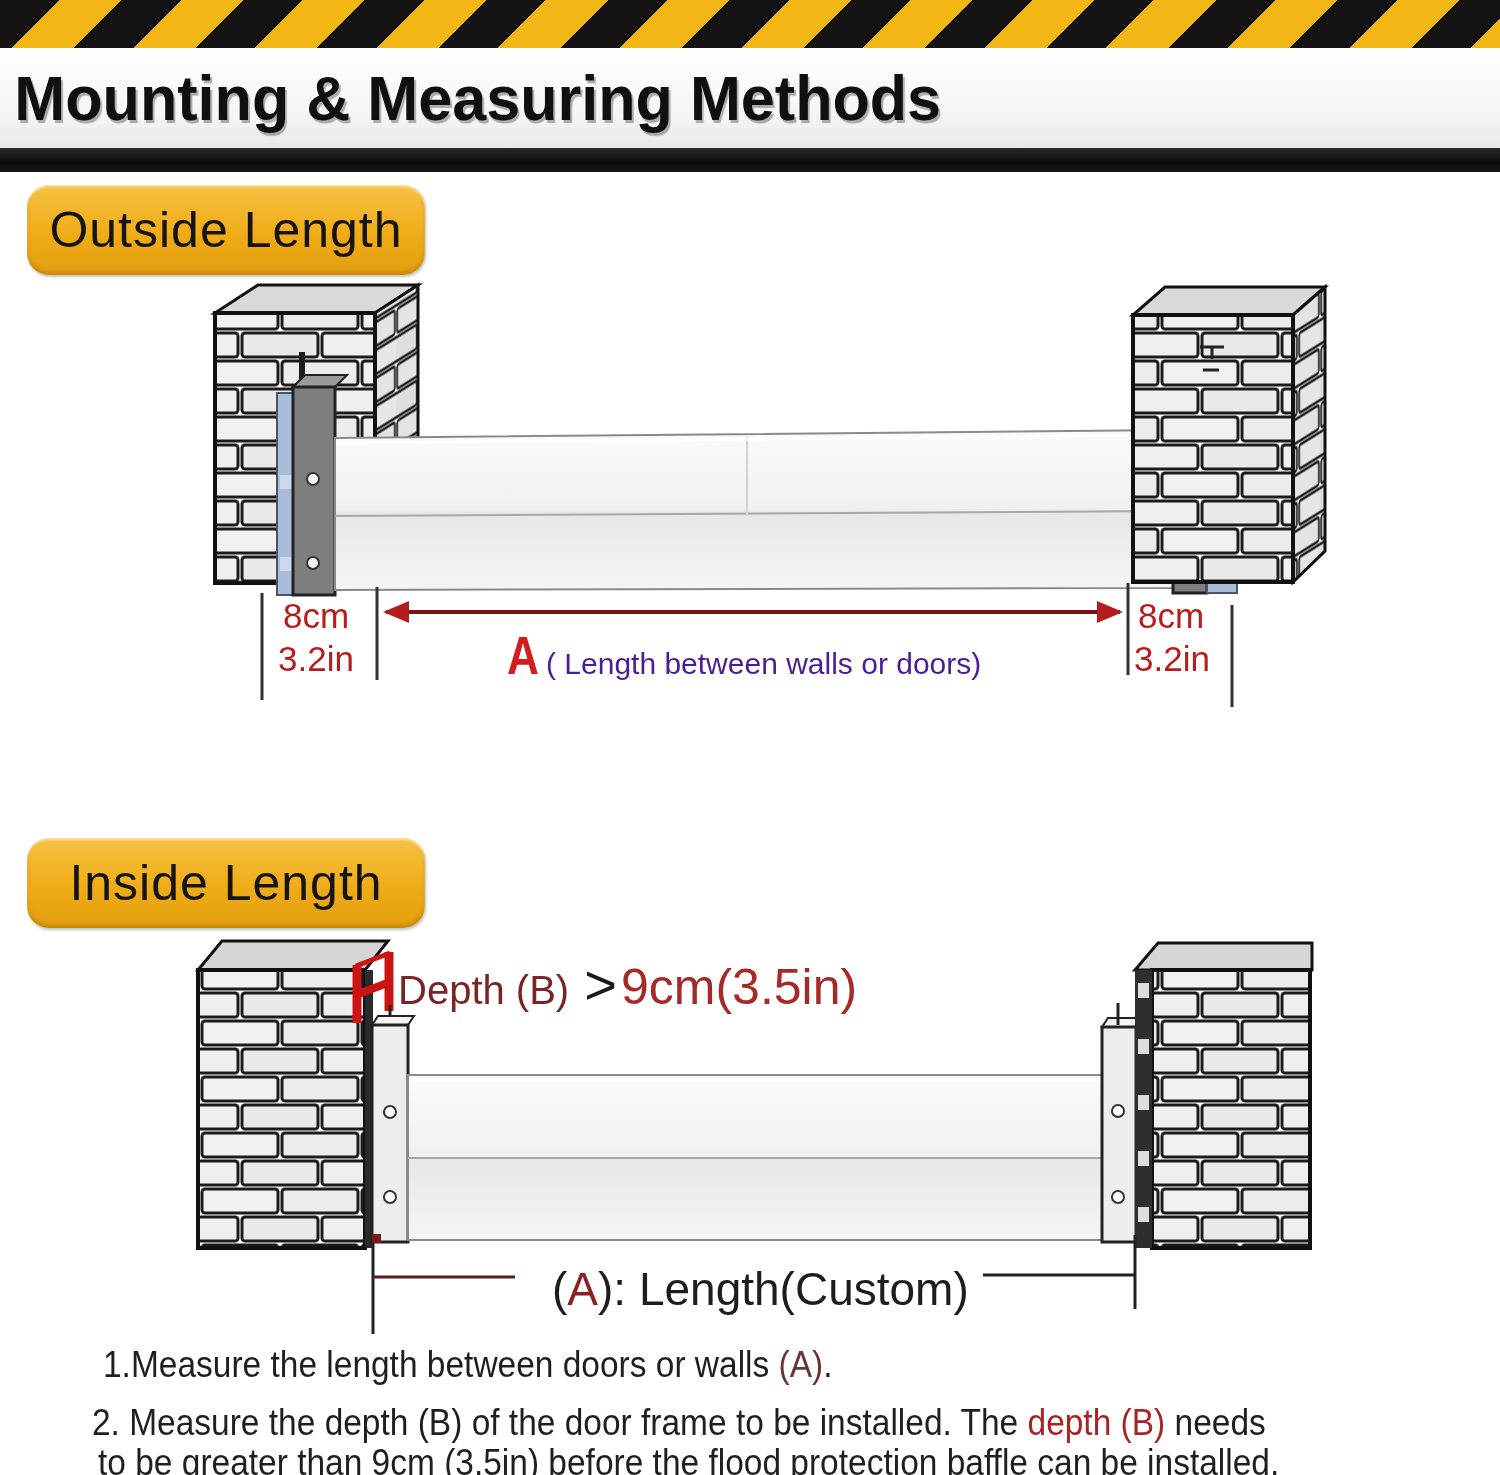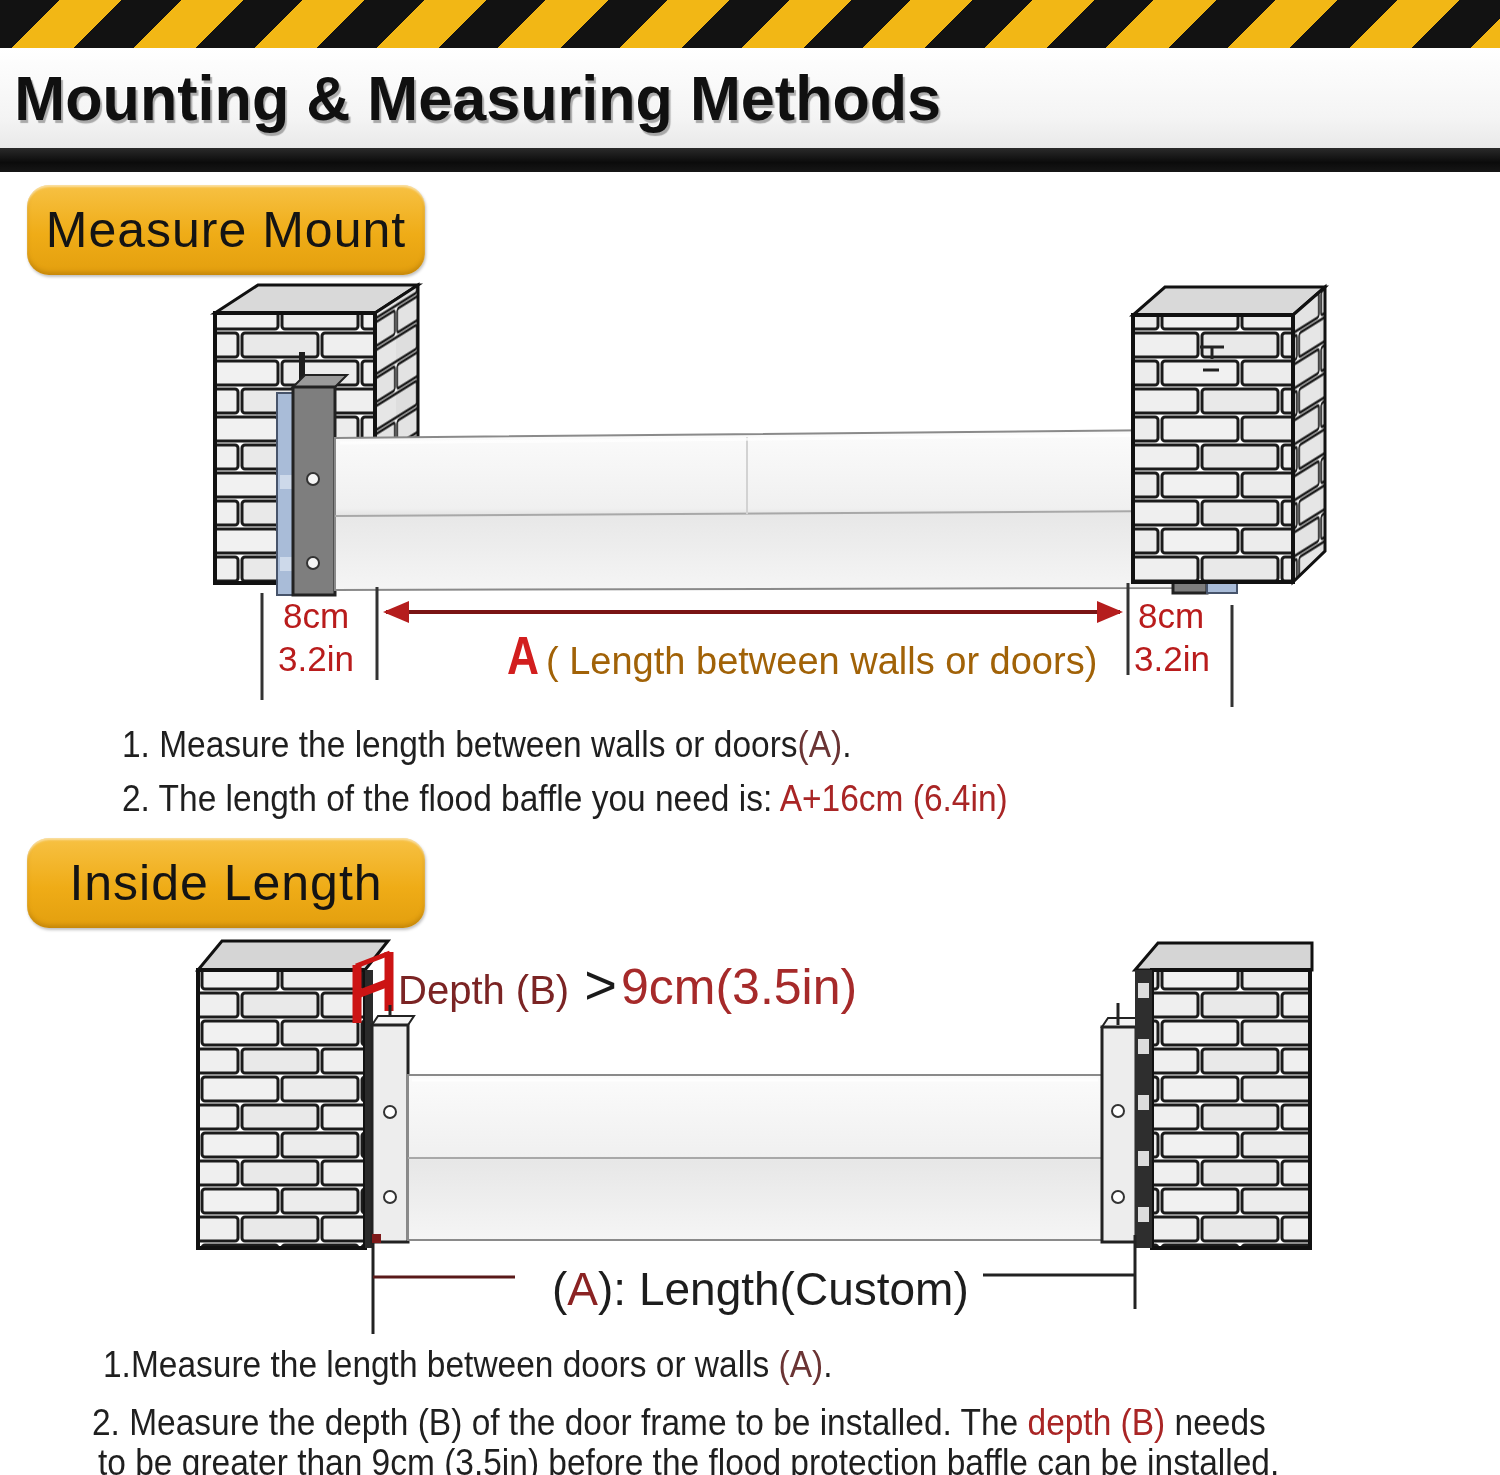--- a/index.html
+++ b/index.html
@@ -26,21 +26,21 @@
     display:flex;align-items:center;justify-content:center;}
   .badge span{font-size:50px;font-weight:400;color:#141414;letter-spacing:1px;white-space:nowrap;}
   #badge-outside{left:27px;top:185px;}
   #badge-inside{left:27px;top:838px;}
 
   
   .cond{display:inline-block;transform:scaleX(.93);transform-origin:0 0;white-space:nowrap;}
   .measure-num{font-size:35px;color:#b91c1c;line-height:1;}
   .span-letter{font-size:54px;font-weight:700;color:#d21e1e;line-height:1;
     transform:scaleX(.82);transform-origin:0 100%;display:inline-block;}
-  .span-caption{font-size:38px;color:#a16207;line-height:1;}
+  .span-caption{font-size:30px;color:#4c1d95;line-height:1;}
   .instr{font-size:36px;color:#1f1f1f;line-height:54px;white-space:nowrap;}
   .instr .mark{color:#6b3434;}
   .instr .red{color:#a92525;}
   .depth-label{white-space:nowrap;}
   .depth-label .dl{font-size:40px;color:#7b2424;}
   .depth-label .gt{font-size:56px;color:#1a1a1a;font-weight:400;padding:0 4px;}
   .depth-label .dv{font-size:50px;color:#a62a2a;}
   .len-label{font-size:46px;color:#1d1d1d;white-space:nowrap;}
   .len-label .a{color:#8b2323;}
   .instr2{font-size:36px;color:#1f1f1f;line-height:40px;white-space:nowrap;}
@@ -50,21 +50,21 @@
 
 <div class="canvas">
 
   <div class="abs hazard-tape"></div>
   <div class="abs title-band">
     <span class="title">Mounting &amp; Measuring Methods</span>
   </div>
   <div class="abs black-bar"></div>
 
   <div class="abs badge" id="badge-outside">
-    <span>Measure Mount</span>
+    <span>Outside Length</span>
   </div>
 
   <svg class="abs" style="left:0;top:275px;" width="1500" height="440" viewBox="0 0 1500 440">
     <defs>
       <pattern id="bricks" width="160" height="56" patternUnits="userSpaceOnUse">
         <rect width="160" height="56" fill="#ffffff"></rect>
         <rect x="2" y="2" width="76" height="24" rx="3" fill="#efefef" stroke="#1b1b1b" stroke-width="3"></rect>
         <rect x="82" y="2" width="76" height="24" rx="3" fill="#e9e9e9" stroke="#1b1b1b" stroke-width="3"></rect>
         <rect x="-38" y="30" width="76" height="24" rx="3" fill="#ececec" stroke="#1b1b1b" stroke-width="3"></rect>
         <rect x="42" y="30" width="76" height="24" rx="3" fill="#f1f1f1" stroke="#1b1b1b" stroke-width="3"></rect>
@@ -141,24 +141,20 @@
   </svg>
 
   <div class="abs measure-num" style="left:283px;top:598px;">8cm</div>
   <div class="abs measure-num" style="left:278px;top:641px;">3.2in</div>
   <div class="abs measure-num" style="left:1138px;top:598px;">8cm</div>
   <div class="abs measure-num" style="left:1134px;top:641px;">3.2in</div>
   <div class="abs" style="left:507px;top:628px;">
     <span class="span-letter">A</span><span class="span-caption">( Length between walls or doors)</span>
   </div>
 
-  <div class="abs instr" style="left:122px;top:718px;">
-    <div class="cond"><span>1. Measure the length between walls or doors</span><span class="mark">(A)</span><span>.</span></div><br>
-    <div class="cond"><span>2. The length of the flood baffle you need is: </span><span class="red">A+16cm (6.4in)</span></div>
-  </div>
 
   <div class="abs badge" id="badge-inside">
     <span>Inside Length</span>
   </div>
 
   <svg class="abs" style="left:0;top:935px;" width="1500" height="405" viewBox="0 0 1500 405">
 
     <g>
       <polygon points="198,35 365,35 388,6 222,6" fill="#d5d5d5" stroke="#111" stroke-width="3"></polygon>
       <rect x="198" y="35" width="167" height="278" fill="url(#bricks)" stroke="#111" stroke-width="4"></rect>

